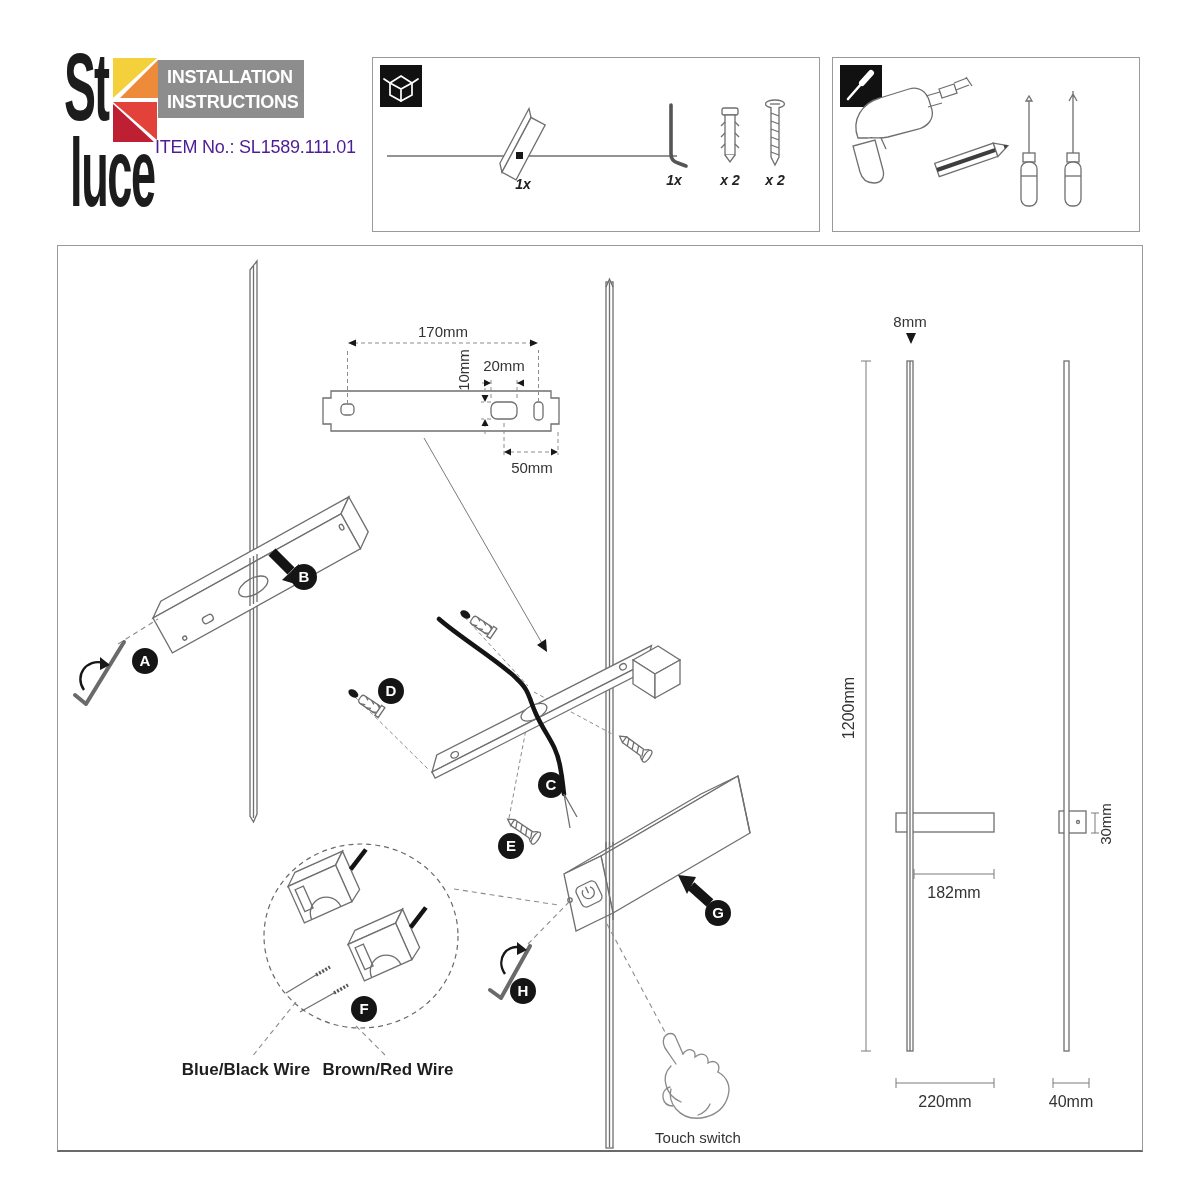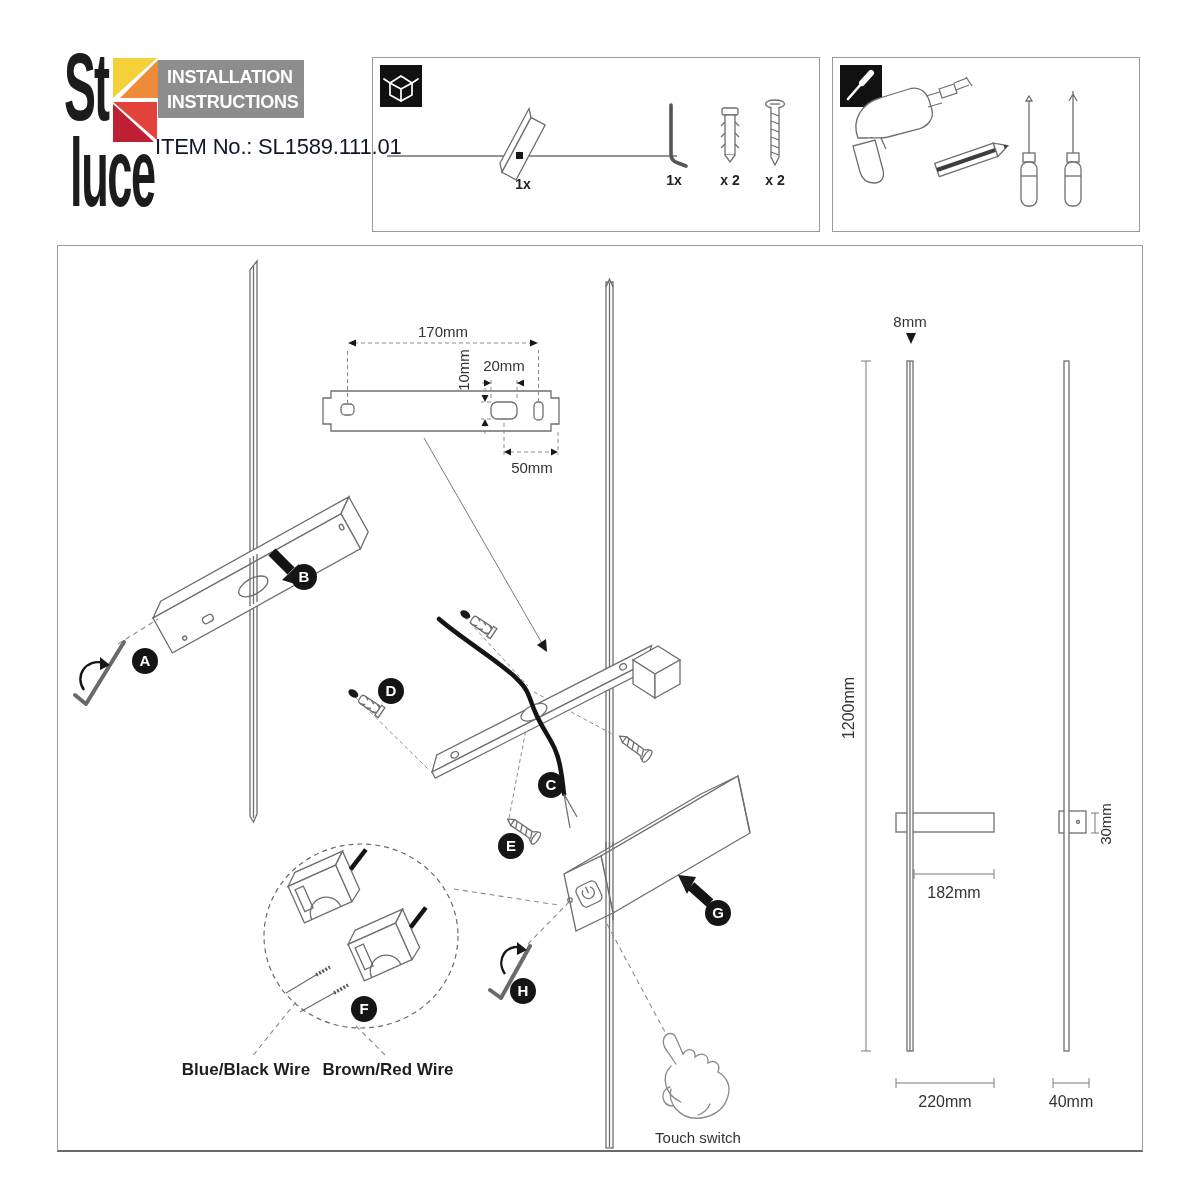--- a/index.html
+++ b/index.html
@@ -5,22 +5,22 @@
   html,body{margin:0;padding:0;background:#fff;}
   body{width:1200px;height:1200px;position:relative;font-family:"Liberation Sans",sans-serif;color:#222;}
   .abs{position:absolute;}
   
   .logo-st{left:64px;top:50px;font-weight:bold;color:#1c1c1c;font-size:96px;line-height:0.78;
            transform:scaleX(.5);transform-origin:left top;letter-spacing:-4px;}
   .logo-luce{left:70px;top:130px;font-weight:bold;color:#1c1c1c;font-size:96px;line-height:0.9;
            transform:scaleX(.47);transform-origin:left top;letter-spacing:-3px;}
   .title-box{left:158px;top:60px;width:146px;height:58px;background:#8d8d8d;color:#fff;
              font-size:18px;font-weight:bold;letter-spacing:-.3px;padding:5px 0 0 9px;box-sizing:border-box;line-height:25px;}
-  .item-lines{left:155px;top:132px;font-size:22px;line-height:30px;color:#0f172a;letter-spacing:-.2px;}
-  .pbox{left:372px;top:57px;width:448px;height:175px;border:1.5px solid #9a9a9a;box-sizing:border-box;}
+  .item-lines{left:155px;top:132px;font-size:18px;line-height:30px;color:#4c1d95;letter-spacing:-.2px;}
+  .pbox{left:372px;top:57px;width:448px;height:175px;border:1.5px solid #9a9a9a;box-sizing:border-box;font-style:italic;}
   .tbox{left:832px;top:57px;width:308px;height:175px;border:1.5px solid #9a9a9a;box-sizing:border-box;}
   .main-box{left:57px;top:245px;width:1086px;height:907px;border:1.5px solid #9a9a9a;border-bottom:2.5px solid #6a6a6a;box-sizing:border-box;}
   svg{display:block;}
   svg text{font-family:"Liberation Sans",sans-serif;fill:#333;}
   .s  {stroke:#6f6f6f;fill:none;stroke-width:1.3px;}
   .sw {stroke:#6f6f6f;fill:#fff;stroke-width:1.3px;}
   .d  {stroke:#8c8c8c;fill:none;stroke-width:1px;stroke-dasharray:4 3;}
   .dl {stroke:#8c8c8c;fill:none;stroke-width:1.1px;stroke-dasharray:5 4;}
   .dim{stroke:#7a7a7a;fill:none;stroke-width:1px;}
   .blk{fill:#181818;stroke:none;}

